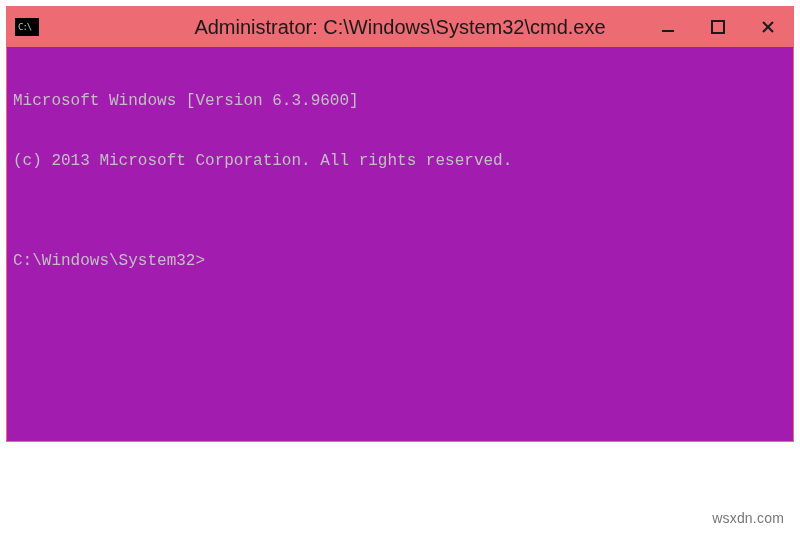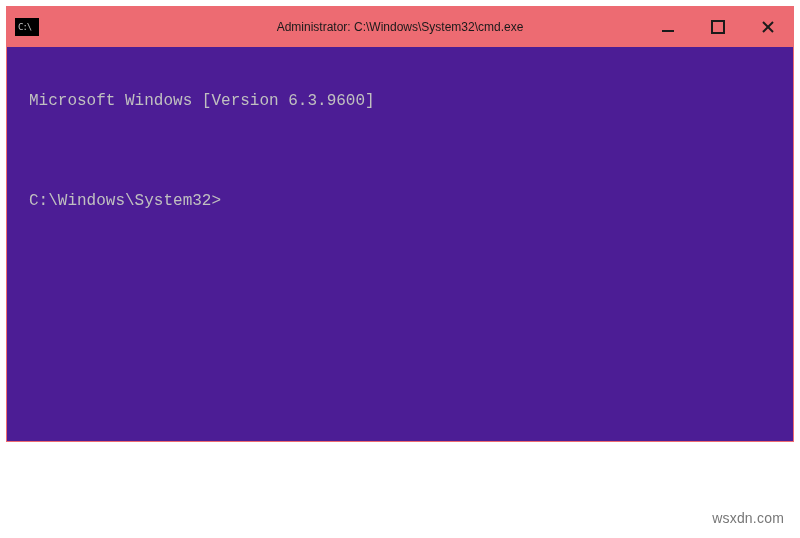--- a/index.html
+++ b/index.html
@@ -45,21 +45,21 @@
       color: #c0c0c0;
       font-size: 9px;
       font-family: "Consolas", monospace;
       letter-spacing: -1px;
     }
     .title-text {
       position: absolute;
       left: 50%;
       transform: translateX(-50%);
       color: #1a1a1a;
-      font-size: 12px;
+      font-size: 20px;
       font-weight: 400;
       white-space: nowrap;
     }
     .window-controls {
       position: absolute;
       right: 0;
       top: 0;
       height: 100%;
       display: flex;
       align-items: center;
@@ -71,26 +71,26 @@
       align-items: center;
       justify-content: center;
       color: #1a1a1a;
       cursor: pointer;
     }
     .ctrl-btn svg {
       width: 14px;
       height: 14px;
     }
     .terminal-body {
-      padding: 4px 22px;
+      padding: 4px 6px;
       font-family: "Consolas", "Courier New", monospace;
       font-size: 16px;
       line-height: 1.25;
       color: #c0c0c0;
-      background: #4c1d95;
+      background: #a21caf;
       height: calc(100% - 40px);
       white-space: pre;
       overflow: hidden;
     }
     .terminal-line {
       display: block;
     }
     .prompt-line {
       display: flex;
     }
@@ -127,18 +127,19 @@
       <div class="ctrl-btn">
         <svg viewBox="0 0 14 14">
           <line x1="2" y1="2" x2="12" y2="12" stroke="#1a1a1a" stroke-width="2"></line>
           <line x1="12" y1="2" x2="2" y2="12" stroke="#1a1a1a" stroke-width="2"></line>
         </svg>
       </div>
     </div>
   </div>
   <div class="terminal-body">
     <span class="terminal-line">Microsoft Windows [Version 6.3.9600]</span>
+    <span class="terminal-line">(c) 2013 Microsoft Corporation. All rights reserved.</span>
     <span class="terminal-line"></span>
     <span class="prompt-line"><span>C:\Windows\System32&gt;</span></span>
   </div>
 </div>
 
 <div class="watermark">wsxdn.com</div>
 
 </body></html>

